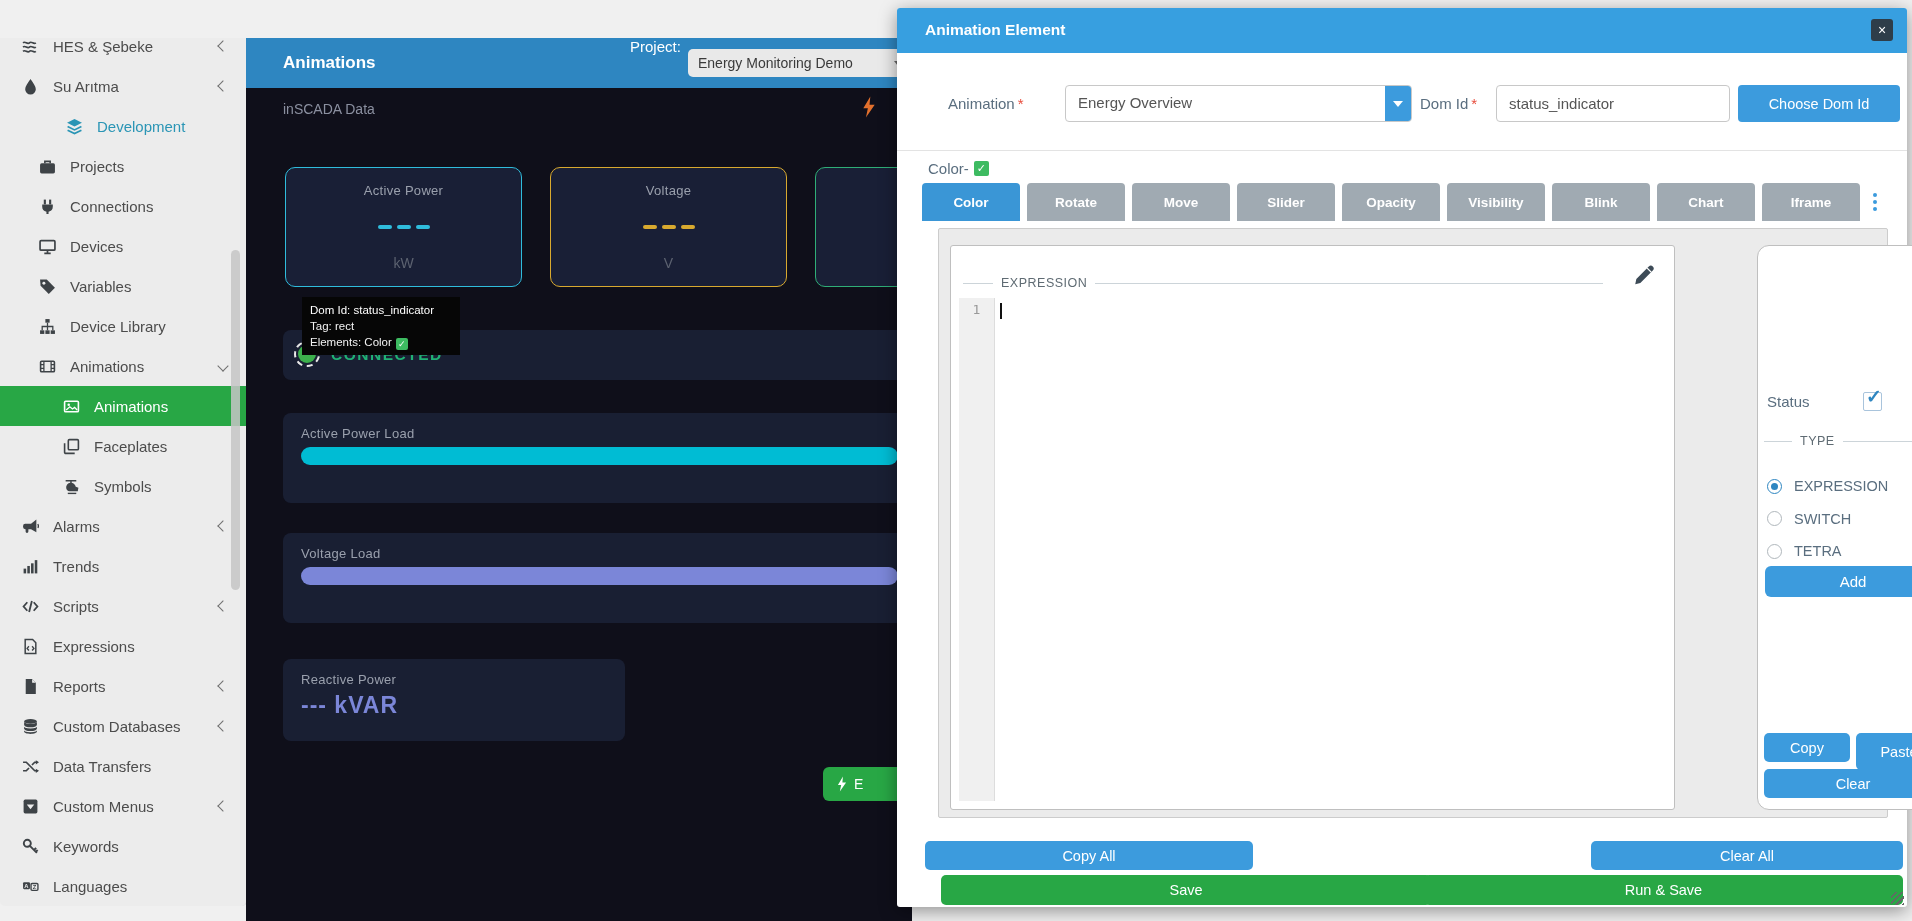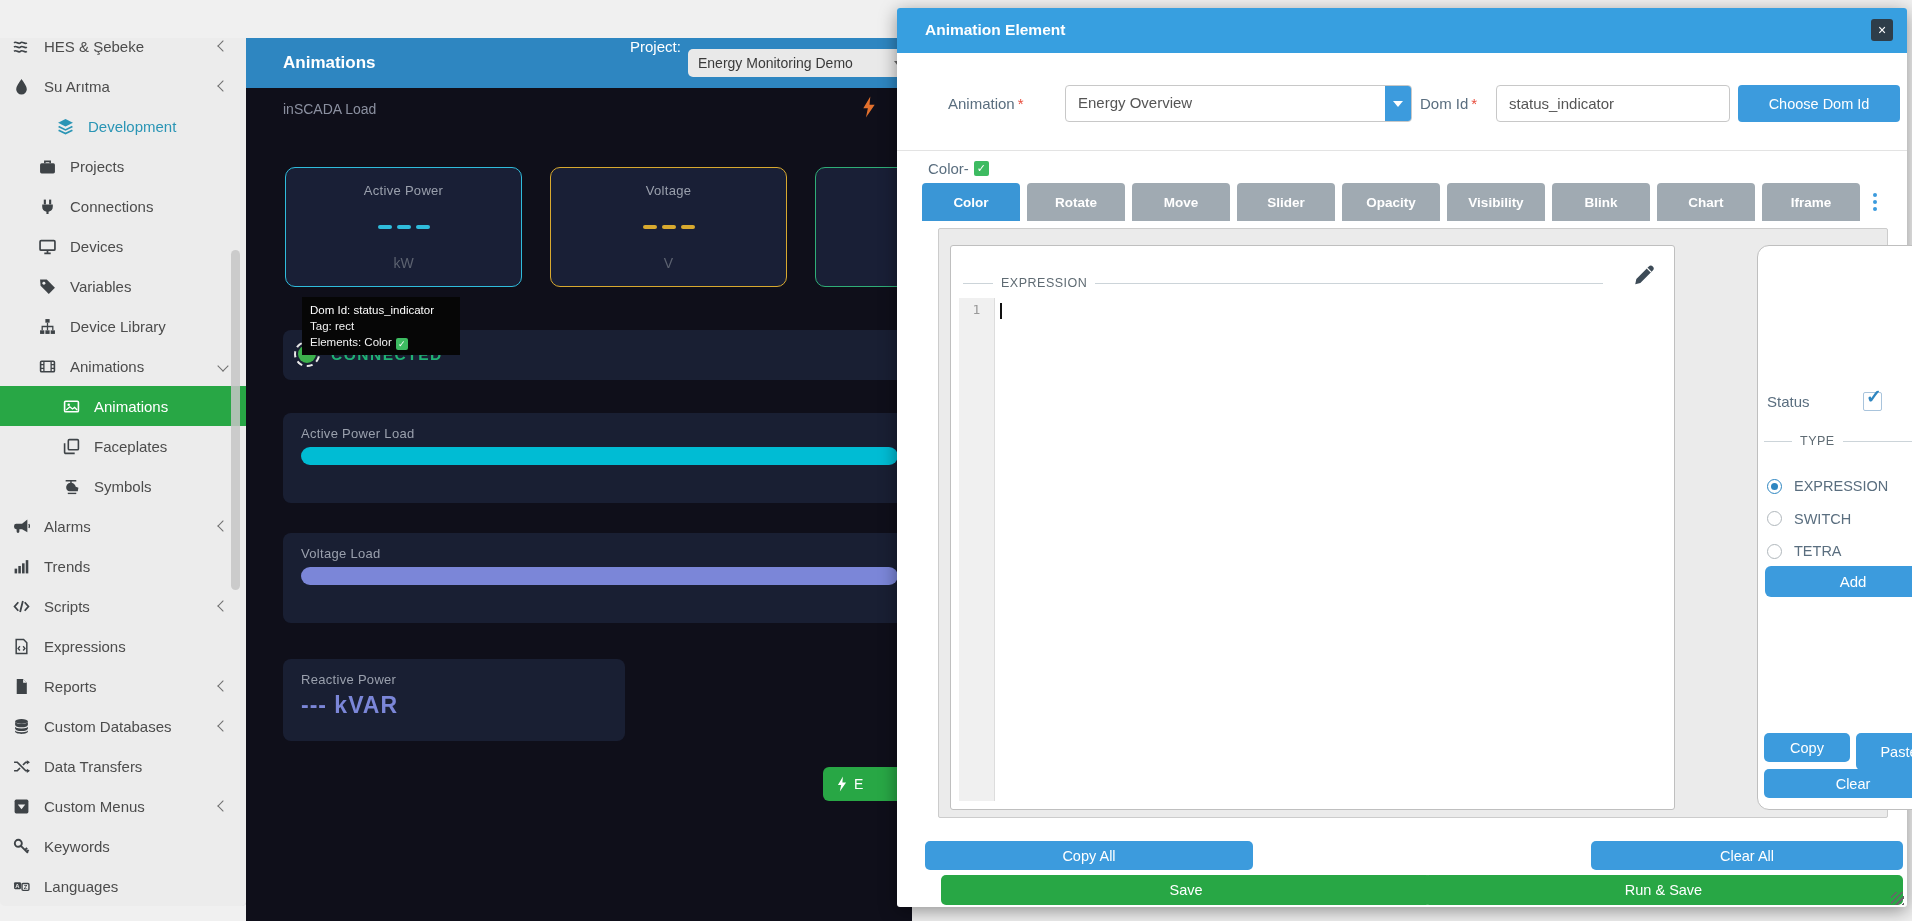--- a/index.html
+++ b/index.html
@@ -7,21 +7,21 @@
 
   
   .appbar{position:absolute;left:0;top:0;width:912px;height:38px;background:#2980b9;}
   .hamburger{position:absolute;left:14px;top:10px;width:22px;height:17px;display:flex;flex-direction:column;justify-content:space-between;cursor:pointer;}
   .hamburger span{display:block;height:3px;background:#fff;border-radius:1px;}
   .logo{position:absolute;left:44px;top:1px;}
 
   
   .sidebar{position:absolute;left:0;top:38px;width:246px;height:868px;background:#ececec;border-right:1px solid #d8d8d8;border-radius:0 0 5px 5px;overflow:hidden;}
   .sb-item{position:absolute;left:0;width:100%;height:40px;display:flex;align-items:center;gap:14px;font-size:15px;color:#4c4c4c;cursor:pointer;box-sizing:border-box;}
-  .sb-item.lvl1{padding-left:13px;}
+  .sb-item.lvl1{padding-left:22px;}
   .sb-item.lvl2{padding-left:39px;}
   .sb-item.lvl3{padding-left:63px;}
   .sb-icon{width:17px;height:17px;color:#3e4347;flex:none;display:flex;}
   .sb-icon svg{width:100%;height:100%;}
   .sb-item.accent{color:#2a95b5;}
   .sb-item.accent .sb-icon{color:#2a95b5;}
   .sb-item.active{background:#28a745;color:#fff;}
   .sb-item.active .sb-icon{color:#fff;}
   .chev{position:absolute;right:19px;width:7px;height:7px;border-right:1.7px solid #6f6f6f;border-bottom:1.7px solid #6f6f6f;}
   .chev.left{transform:rotate(135deg);}
@@ -341,21 +341,21 @@
   <div class="toolbar">
     <div class="toolbar-title">Animations</div>
     <div class="project-label">Project:</div>
     <div class="project-select">
       <span>Energy Monitoring Demo</span>
       <i class="project-caret"></i>
     </div>
   </div>
 
   <div class="dashboard">
-    <div class="dash-title">inSCADA Load</div>
+    <div class="dash-title">inSCADA Data</div>
     <svg class="dash-bolt" viewBox="0 0 16 24">
       <path d="M9.5 0L1.5 13.5h5.2L4.5 24 14.5 9.5H8.6z" fill="#e2702d"></path>
     </svg>
 
     <div>
         <div class="card" style="left: 39px; border-color: rgb(47, 188, 220); color: rgb(47, 188, 220);">
           <div class="card-label">Active Power</div>
           <div class="dashes">
             <span class="dash"></span>
             <span class="dash"></span>

